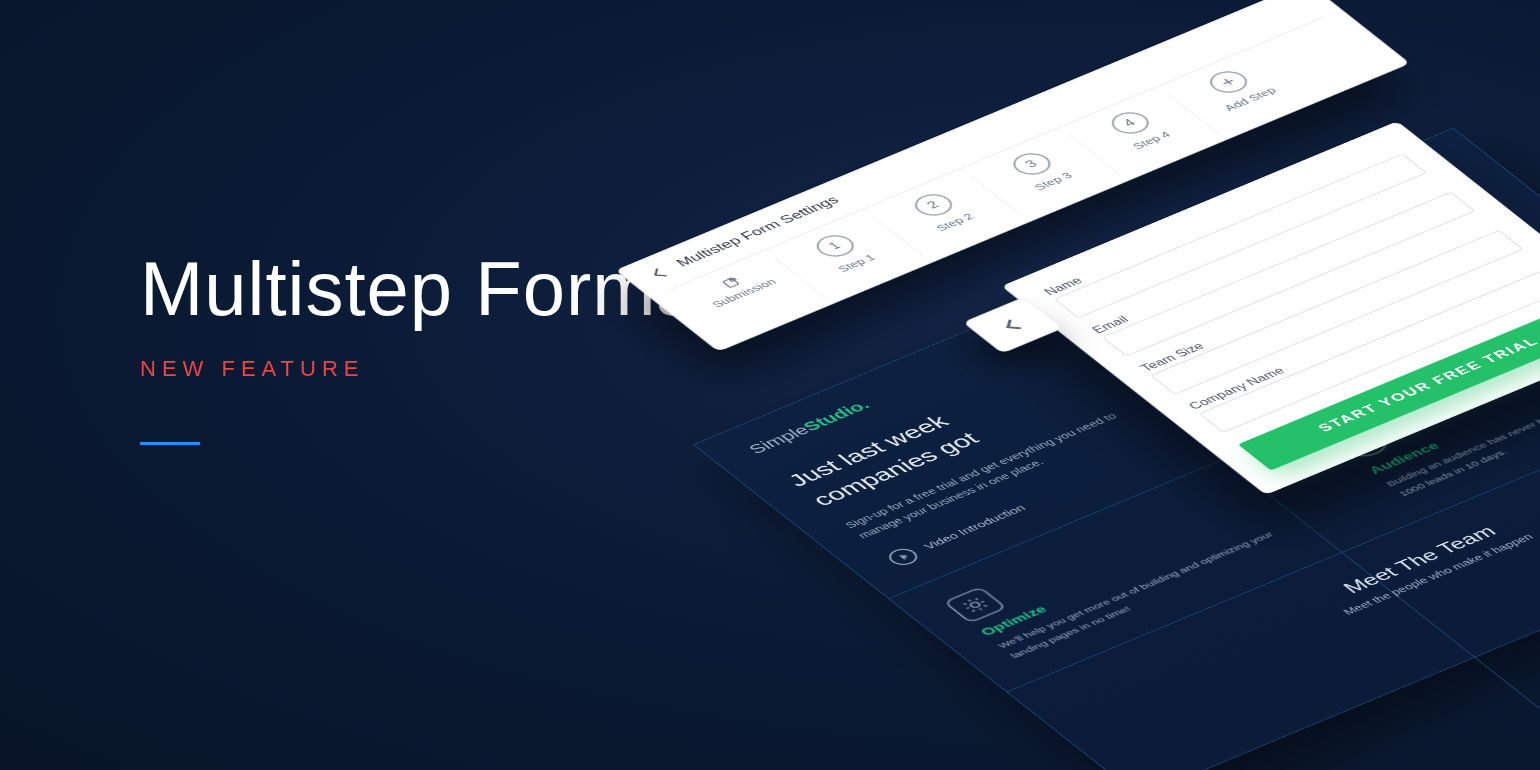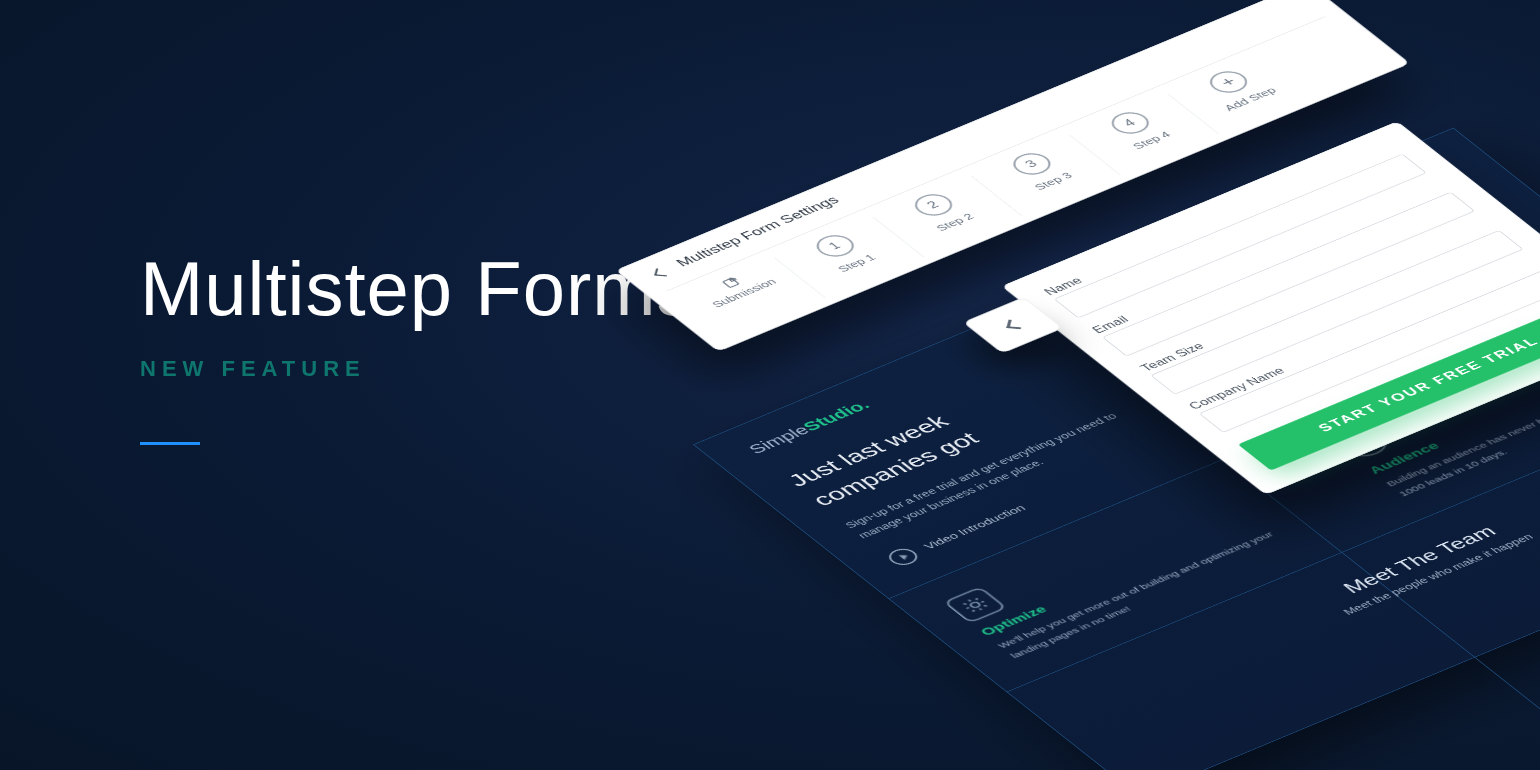--- a/index.html
+++ b/index.html
@@ -19,23 +19,23 @@
   }
   .headline h1 {
     font-size: 76px;
     font-weight: 400;
     letter-spacing: 1px;
     color: #ffffff;
   }
   .headline .subtitle {
     margin-top: 24px;
     font-size: 22px;
-    font-weight: 700;
+    font-weight: 400;
     letter-spacing: 6px;
-    color: #0f766e;
+    color: #ef4444;
   }
   .headline .accent {
     margin-top: 60px;
     width: 60px;
     height: 3px;
     background: #1f90ff;
   }
 
   
   .stage {

